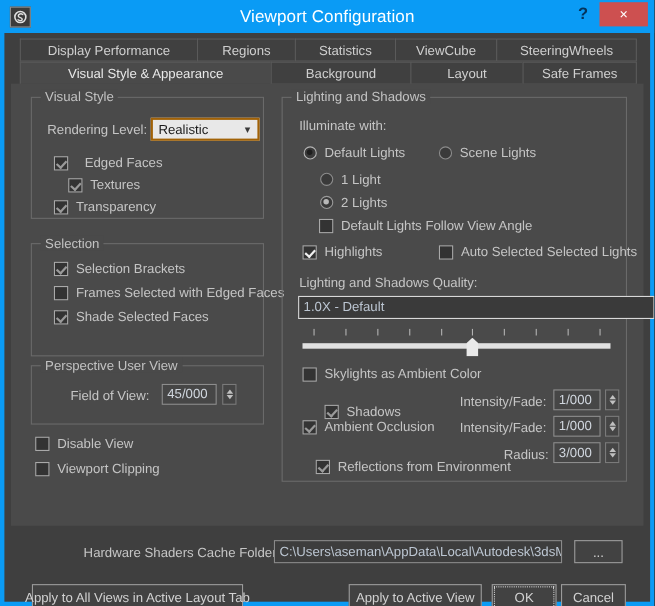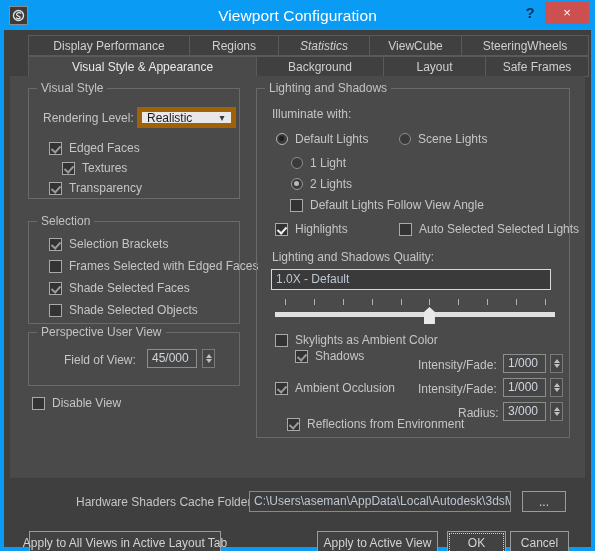--- a/index.html
+++ b/index.html
@@ -80,21 +80,21 @@
     left: 4px; top: 30px;
     width: 587px;
     height: 517px;
     background: #3f3f3f;
     box-sizing: border-box;
   }
 
   
   .tabrow {
     position: absolute;
-    left: 24px;
+    left: 14px;
     height: 21px;
     display: flex;
     border-radius: 8px;
   }
   #tabrow1 { top: 5px; }
   #tabrow2 { top: 26px; }
   .tab {
     height: 21px;
     line-height: 21px;
     text-align: center;
@@ -208,21 +208,21 @@
     position: absolute;
     font-size: 12px;
     color: #c5c5c5;
     white-space: nowrap;
   }
 
   
   .combo {
     position: absolute;
     background: #e8e8e8;
-    border: 5px solid #a16207;
+    border: 2px solid #a16207;
     box-sizing: border-box;
     display: flex;
     align-items: center;
     cursor: default;
   }
   .combo .cval {
     flex: 1;
     padding-left: 5px;
     font-size: 12px;
     color: #1c1c1c;
@@ -336,21 +336,21 @@
     <div id="title-text">Viewport Configuration</div>
     <div id="help-btn">?</div>
     <div id="close-btn">×</div>
   </div>
 
   <div id="dialog">
 
     <div class="tabrow" id="tabrow1">
         <div class="tab" style="width: 161px;">Display Performance</div>
         <div class="tab" style="width: 89px;">Regions</div>
-        <div class="tab" style="width: 91px; font-style: italic;">Statistics</div>
+        <div class="tab" style="width: 91px;">Statistics</div>
         <div class="tab" style="width: 92px;">ViewCube</div>
         <div class="tab" style="width: 128px;">SteeringWheels</div>
       </div>
     <div class="tabrow" id="tabrow2">
         <div class="tab active" style="width: 228px;">Visual Style &amp; Appearance</div>
         <div class="tab" style="width: 127px;">Background</div>
         <div class="tab" style="width: 102px;">Layout</div>
         <div class="tab" style="width: 104px;">Safe Frames</div>
       </div>
 
@@ -359,21 +359,21 @@
       <div class="group" style="left:18px; top:12px; width:212px; height:111px;">
         <div class="glabel">Visual Style</div>
 
         <div class="txt" style="left:14px; top:22px;">Rendering Level:</div>
 
         <div class="combo" style="left:108px; top:18px; width:99px; height:21px;">
           <div class="cval">Realistic</div>
           <div class="carrow">▾</div>
         </div>
 
-        <div class="cb" style="left:20px; top:52px;">
+        <div class="cb" style="left:20px; top:52px;gap:8px;">
           <span class="cbox checked"></span>
           <span class="lbl">Edged Faces</span>
         </div>
         <div class="cb" style="left:33px; top:72px;">
           <span class="cbox checked"></span>
           <span class="lbl">Textures</span>
         </div>
         <div class="cb" style="left:20px; top:92px;">
           <span class="cbox checked"></span>
           <span class="lbl">Transparency</span>
@@ -388,43 +388,43 @@
           <span class="lbl">Selection Brackets</span>
         </div>
         <div class="cb" style="left:20px; top:37px;">
           <span class="cbox"></span>
           <span class="lbl">Frames Selected with Edged Faces</span>
         </div>
         <div class="cb" style="left:20px; top:59px;">
           <span class="cbox checked"></span>
           <span class="lbl">Shade Selected Faces</span>
         </div>
-        <div class="cb" style="left:20px; top:81px;">
-          <span class="cbox"></span>
-          <span class="lbl">Shade Selected Objects</span>
-        </div>
       </div>
 
       <div class="group" style="left:18px; top:256px; width:212px; height:54px;">
         <div class="glabel">Perspective User View</div>
 
         <div class="txt" style="left:35px; top:20px;">Field of View:</div>
 
         <div class="field num" style="left:118px; top:16px; width:50px; height:19px;">45/000</div>
 
         <div class="spin" style="left:173px; top:16px;">
           <i class="up"></i>
           <i class="dn"></i>
         </div>
       </div>
 
       <div class="cb" style="left:22px; top:320px;">
         <span class="cbox"></span>
         <span class="lbl">Disable View</span>
       </div>
+      <div class="cb" style="left:22px; top:343px;">
+        <span class="cbox"></span>
+        <span class="lbl">Viewport Clipping</span>
+      </div>
 
       <div class="group" style="left:246px; top:12px; width:314px; height:350px;">
         <div class="glabel">Lighting and Shadows</div>
 
         <div class="txt" style="left:15px; top:18px;">Illuminate with:</div>
 
         <div class="rb" style="left:19px; top:43px;">
           <span class="rbox sel"></span>
           <span class="lbl">Default Lights</span>
         </div>
@@ -451,21 +451,21 @@
           <span class="cbox checked bright"></span>
           <span class="lbl">Highlights</span>
         </div>
         <div class="cb" style="left:142px; top:133px;">
           <span class="cbox"></span>
           <span class="lbl">Auto Selected Selected Lights</span>
         </div>
 
         <div class="txt" style="left:15px; top:161px;">Lighting and Shadows Quality:</div>
 
-        <div class="field light-border" style="left:14px; top:180px; width:280px; height:21px; line-height:19px;">1.0X - Default</div>
+        <div class="field light-border" style="left:14px; top:180px; width:324px; height:21px; line-height:19px;">1.0X - Default</div>
 
         <div id="slider-wrap" style="left:18px; top:210px; width:280px; height:26px;">
           <div id="slider-ticks">
               <span style="left: 10px;"></span>
               <span style="left: 38.8889px;"></span>
               <span style="left: 67.7778px;"></span>
               <span style="left: 96.6667px;"></span>
               <span style="left: 125.556px;"></span>
               <span style="left: 154.444px;"></span>
               <span style="left: 183.333px;"></span>
@@ -475,21 +475,21 @@
             </div>
           <div id="slider-track"></div>
           <div id="slider-thumb" style="left: 148.944px;"></div>
         </div>
 
         <div class="cb" style="left:18px; top:244px;">
           <span class="cbox"></span>
           <span class="lbl">Skylights as Ambient Color</span>
         </div>
 
-        <div class="cb" style="left:18px; top:260px;padding-left:20px;">
+        <div class="cb" style="left:18px; top:278px;padding-left:20px;">
           <span class="cbox checked"></span>
           <span class="lbl">Shadows</span>
         </div>
         <div class="txt" style="left:161px; top:269px;">Intensity/Fade:</div>
         <div class="field num" style="left:246px; top:265px; width:43px; height:19px;">1/000</div>
         <div class="spin" style="left:293px; top:265px;">
           <i class="up"></i>
           <i class="dn"></i>
         </div>
 

